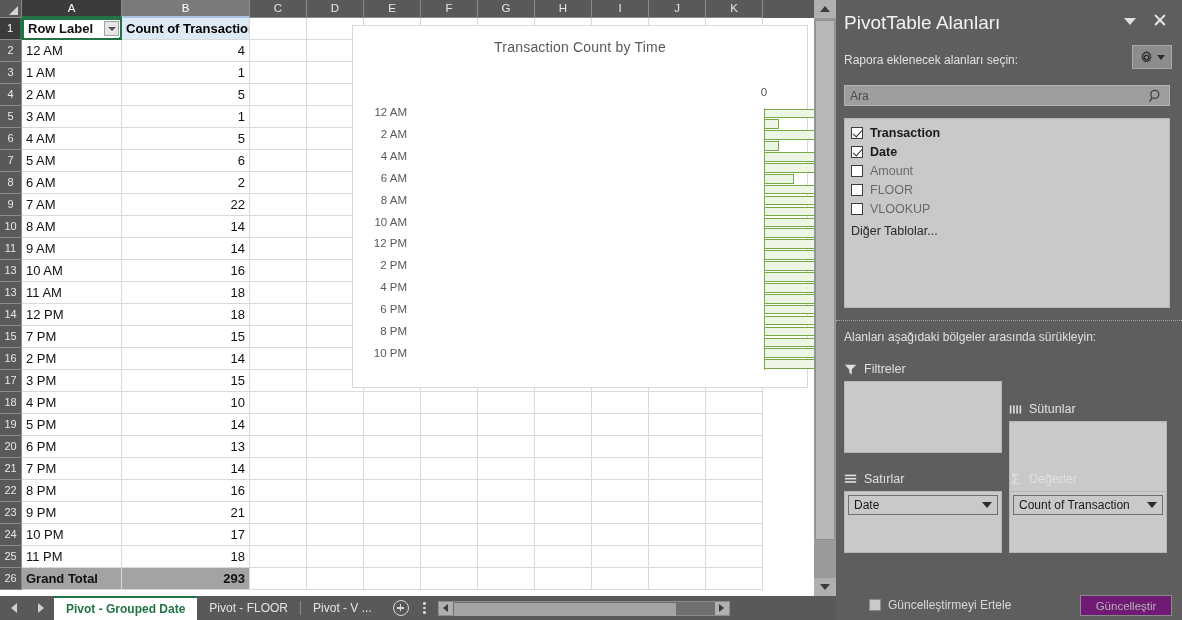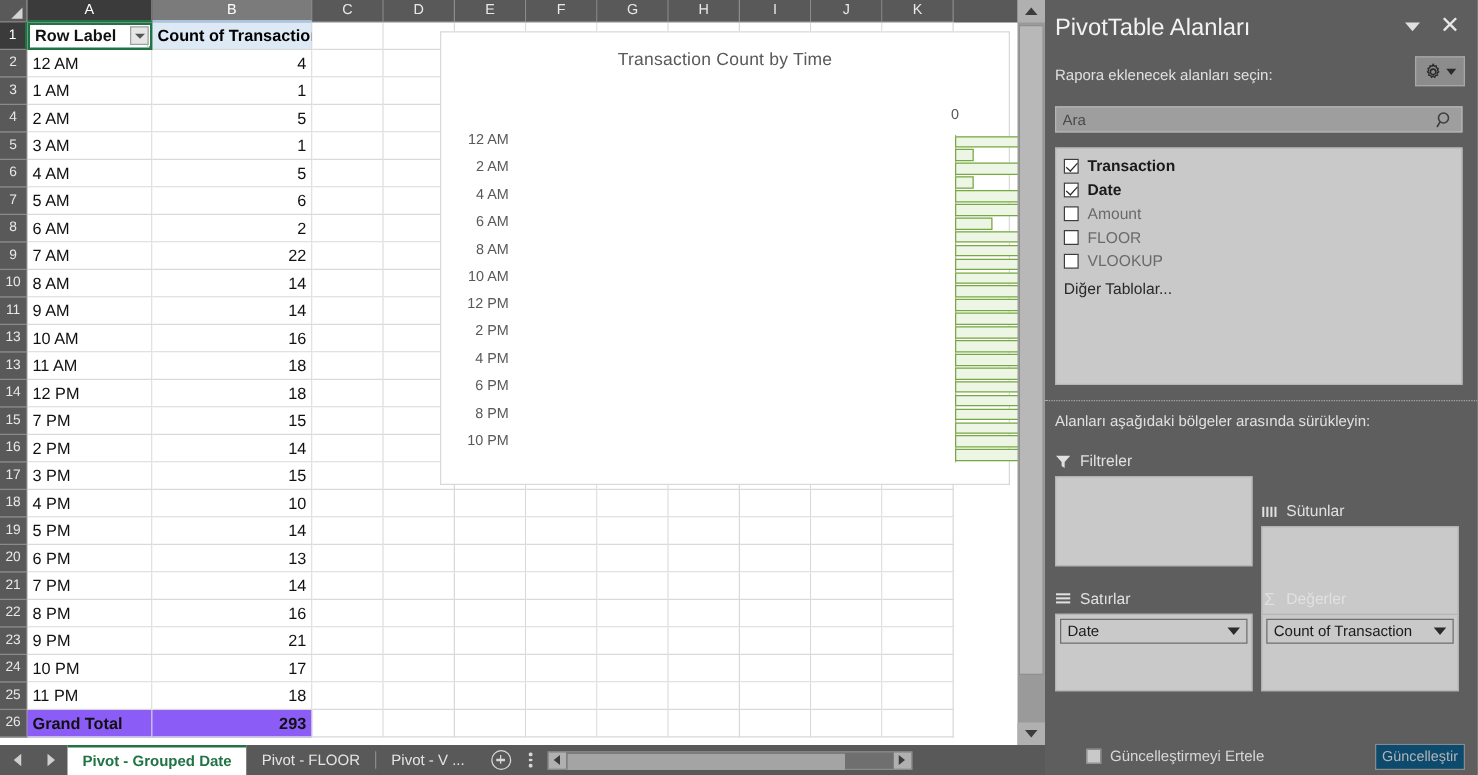--- a/index.html
+++ b/index.html
@@ -51,21 +51,21 @@
   .cell {
     height: 22px; line-height: 21px; font-size: 13px; color: #111;
     border-right: 1px solid #d9d9d9; border-bottom: 1px solid #d9d9d9;
     padding: 0 4px; overflow: hidden; white-space: nowrap; background: #fff;
   }
   .cell.cA { width: 100px; }
   .cell.cB { width: 128px; text-align: right; }
   .cell.cC,.cell.cD,.cell.cE,.cell.cF,.cell.cG,.cell.cH,.cell.cI,.cell.cJ { width: 57px; }
   .cell.cK { width: 57px; }
   .cell.hdr { font-weight: bold; background: #ddeaf6; color: #000; }
-  .cell.total { font-weight: bold; background: #8b5cf6; }
+  .cell.total { font-weight: bold; background: #a3a3a3; }
   .cell.sel {
     background: #fff; border: 2px solid #217346; position: relative;
     font-weight: bold; line-height: 18px; padding-right: 18px;
   }
   .filt-btn {
     position: absolute; right: 1px; top: 1px; width: 15px; height: 15px;
     background: #e6e6e6; border: 1px solid #a0a0a0;
     display: flex; align-items: center; justify-content: center;
   }
   .filt-btn i {
@@ -214,22 +214,22 @@
   .field-pill {
     height: 20px; background:#c9c9c9; border:1px solid #6f6f6f;
     display:flex; align-items:center; justify-content:space-between;
     padding: 0 5px; font-size: 12px; color: #1a1a1a;
   }
   .pill-arrow { width:0;height:0;border-left:5px solid transparent;border-right:5px solid transparent;border-top:6px solid #2b2b2b; }
   .defer-row { position:absolute; left: 8px; bottom: 8px; display:flex; align-items:center; gap:7px;padding-left:25px; }
   .defer-chk { width: 12px; height: 12px; background:#c9c9c9; border:1px solid #8a8a8a; }
   .defer-label { font-size: 12px; color:#d8d8d8; }
   .upd-btn {
-    position:absolute; right: 10px; bottom: 4px; width: 72px; height: 21px;
-    background: #0c4a6e; border: 1px solid #8a8a8a; color:#b4b4b4;
+    position:absolute; right: 10px; bottom: 4px; width: 92px; height: 21px;
+    background: #701a75; border: 1px solid #8a8a8a; color:#b4b4b4;
     font-size: 11.5px; display:flex; align-items:center; justify-content:center;
   }
 
   
   #watermark {
     position: absolute; right: 6px; bottom: 22px;
     display:flex; align-items:center; pointer-events:none;
   }
   .wm-text { font-size: 44px; font-weight: bold; letter-spacing: -1px; line-height: 1; }
   .wm-dark { color: #1f3347; }

